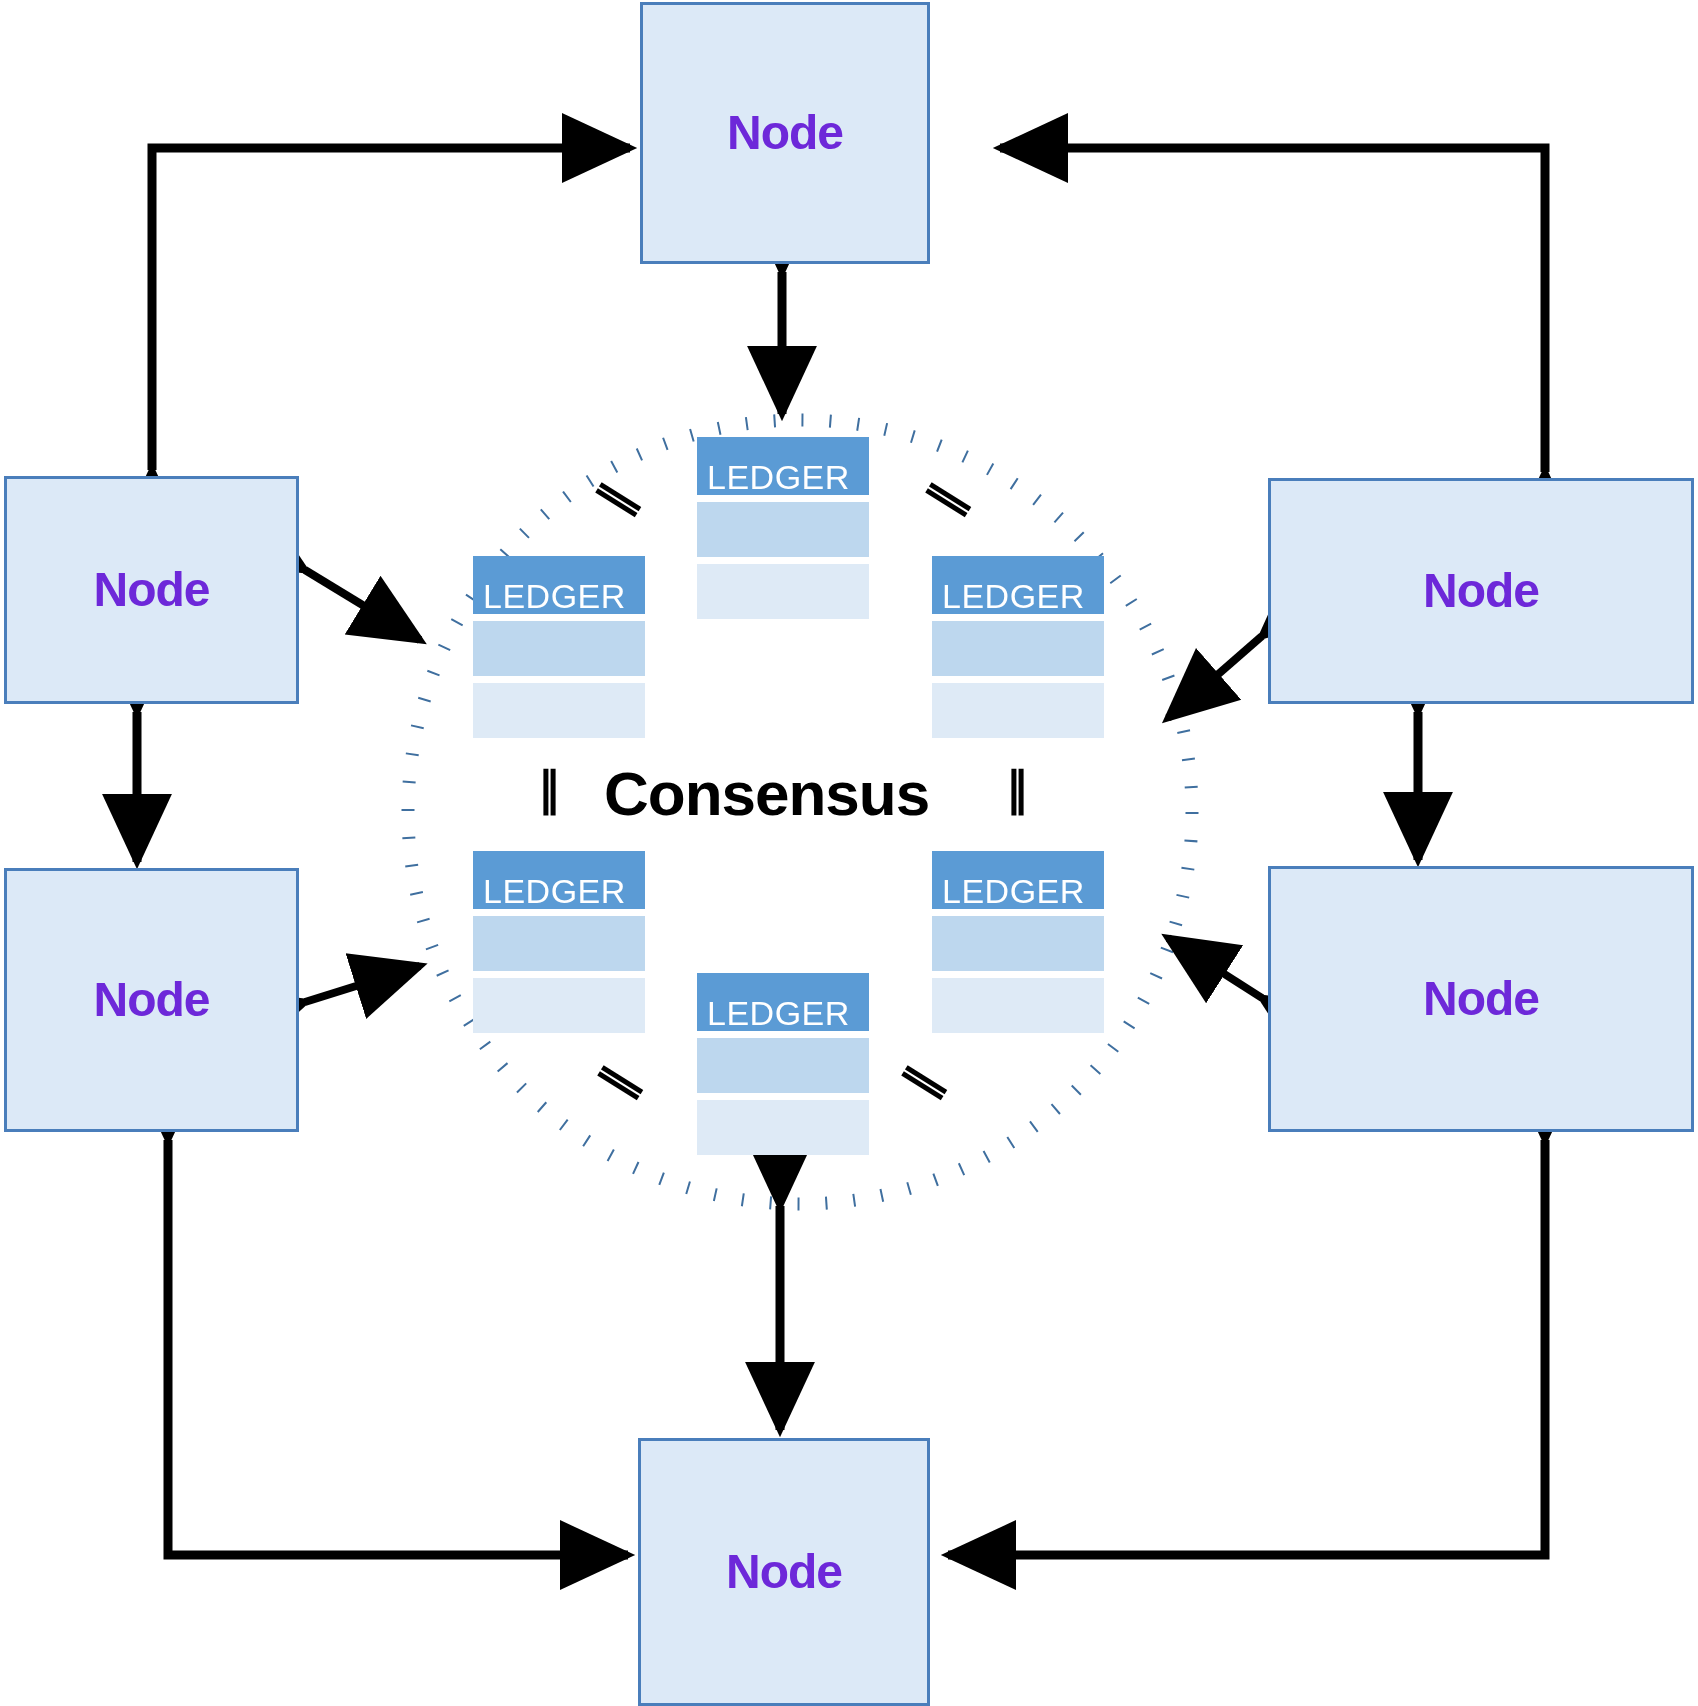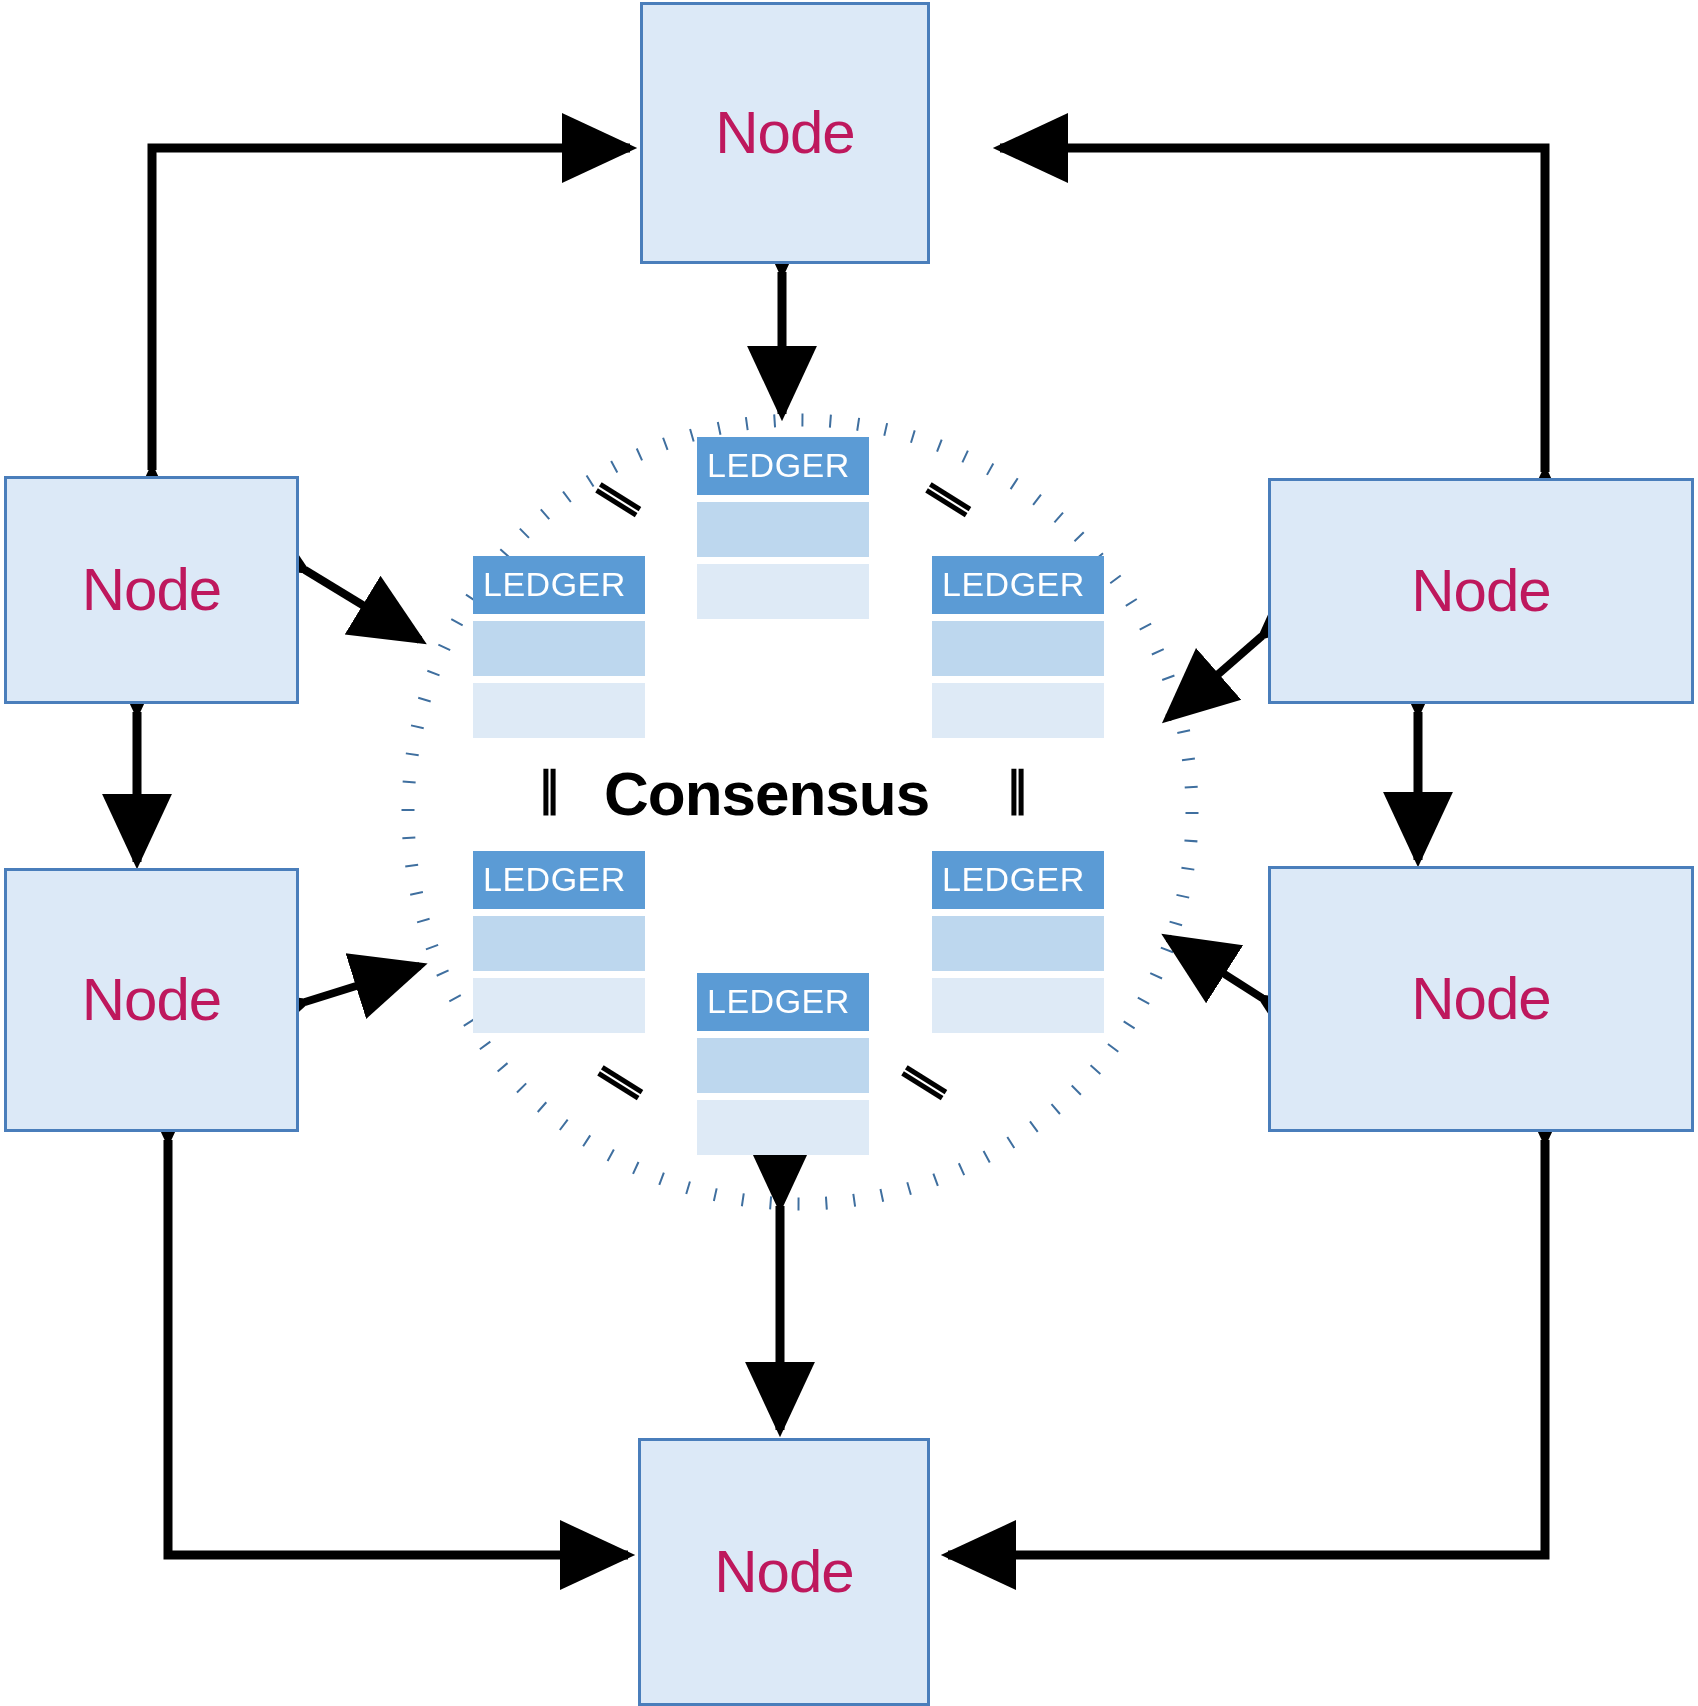--- a/index.html
+++ b/index.html
@@ -9,35 +9,35 @@
 
   .node{
     position:absolute;
     background:#dce9f7;
     border:3px solid #4a7ebb;
     box-sizing:border-box;
     display:flex;align-items:center;justify-content:center;
   }
   .node-label{
     font-family:"Liberation Sans",sans-serif;
-    font-weight:normal;
-    font-size:60px;
-    color:#be185d;
+    font-weight:bold;
+    font-size:48px;
+    color:#6d28d9;
     letter-spacing:-1px;
     line-height:1;
   }
 
   .ledger{position:absolute;width:172px;}
   .ledger .lhead{
     background:#5b9bd5;
     color:#ffffff;
     font-family:"Liberation Sans",sans-serif;
     font-size:34px;
     line-height:1;
-    padding:11px 0 13px 10px;
+    padding:23px 0 13px 10px;
     letter-spacing:0.5px;
     box-sizing:border-box;
     height:58px;
   }
   .ledger .lbar1{background:#bdd7ee;height:55px;margin-top:7px;}
   .ledger .lbar2{background:#deeaf6;height:55px;margin-top:7px;}
 
   .consensus{
     position:absolute;
     font-family:"Liberation Sans",sans-serif;

